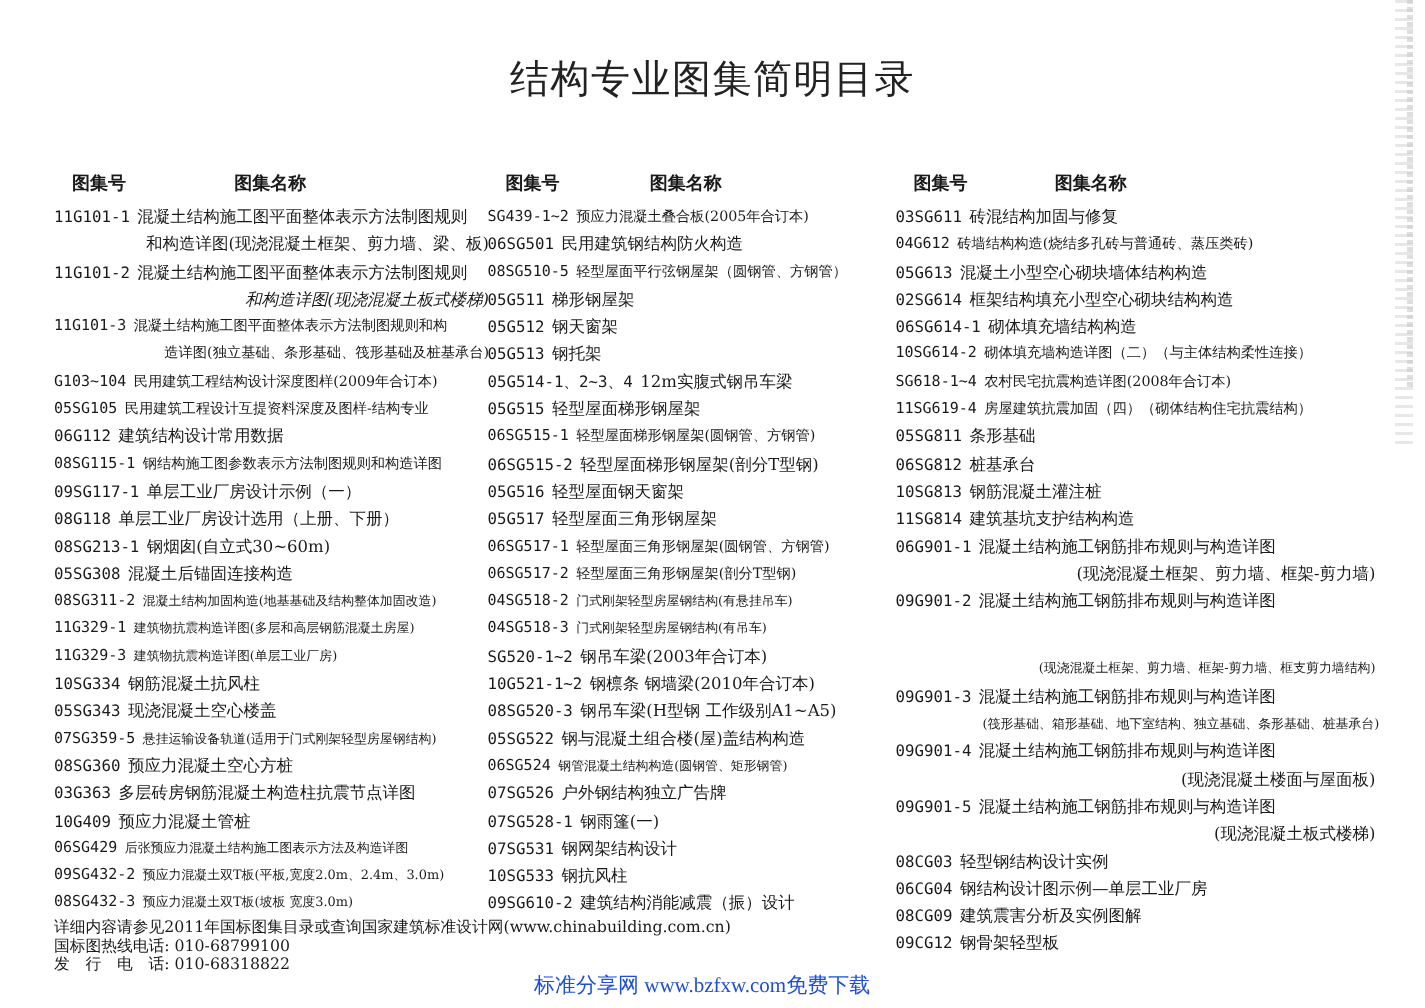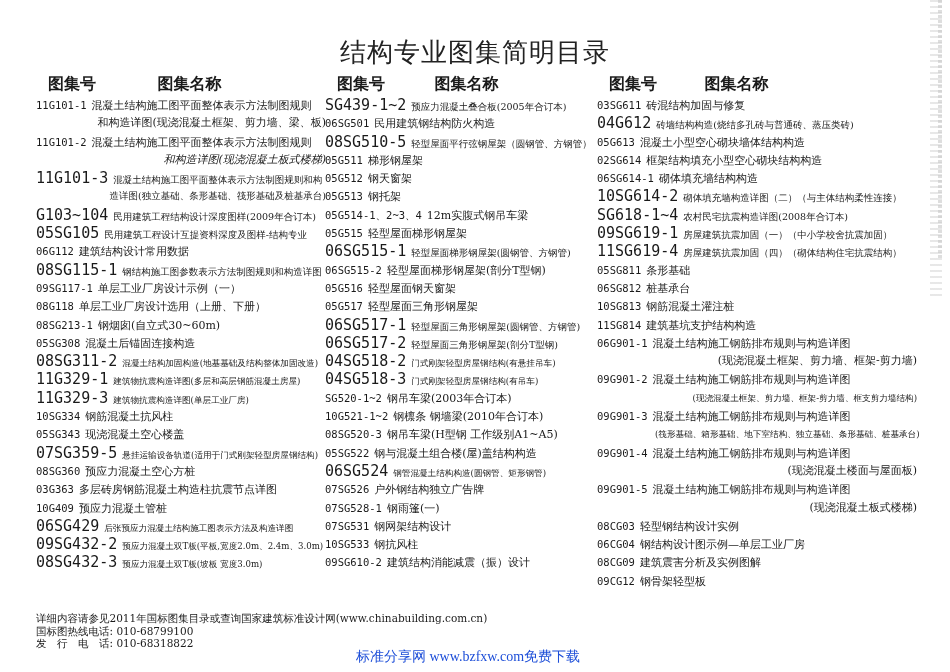--- a/index.html
+++ b/index.html
@@ -4,31 +4,31 @@
 <style>
   html, body { margin:0; padding:0; }
   body { width:950px; height:672px; background:#ffffff; position:relative; overflow:hidden;
          font-family:"DejaVu Serif","Liberation Serif",serif; color:#1a1a1a; }
   .title { position:absolute; left:0; width:950px; top:35px; text-align:center;
            font-family:"DejaVu Sans","Liberation Sans",sans-serif; font-size:26px; letter-spacing:1px; color:#222; }
   .col { position:absolute; top:74px; }
   .col1 { left:36px; width:290px; }
   .col2 { left:325px; width:285px; }
   .col3 { left:597px; width:320px; }
-  .hdr { height:22px; font-size:16px; font-weight:bold; white-space:nowrap; }
+  .hdr { height:22px; font-size:12px; font-weight:bold; white-space:nowrap;margin-top:40px; }
   .hdr .h1 { display:inline-block; }
   .col1 .hdr .h1 { margin-left:12px; width:104px; }
   .col2 .hdr .h1 { margin-left:12px; width:92px; }
   .col3 .hdr .h1 { margin-left:12px; width:90px; }
   .list { margin-top:0; }
   .row { height:18.3px; line-height:18.3px; font-size:11px; white-space:nowrap; overflow:visible; }
   .row.small { font-size:9.5px; }
   .row.xsmall { font-size:8.6px; }
   .row .code { font-family:"DejaVu Sans Mono","Liberation Mono",monospace; font-size:10.5px; margin-right:5px; }
-  .row.small .code, .row.xsmall .code { font-size:15px; }
+  .row.small .code, .row.xsmall .code { font-size:10px; }
   .row.cont { padding-left:54px;text-align:right; }
   .col1 .row { padding-left:0; }
   .footer { position:absolute; left:36px; top:612px; font-size:10.5px; line-height:12.5px; white-space:nowrap; }
   .footer .ln { display:block; }
   .watermark { position:absolute; left:356px; top:648px; font-family:"Liberation Serif","DejaVu Serif",serif;
                font-size:14px; color:#1d4ed8; white-space:nowrap; }
   .edge { position:absolute; left:930px; top:0; width:12px; height:300px;
           background:repeating-linear-gradient(to bottom, #d8d8d8 0 2px, transparent 2px 6px); opacity:0.6; }
   .edge2 { position:absolute; left:938px; top:0; width:4px; height:260px;
            background:repeating-linear-gradient(to bottom, #c8c8c8 0 3px, transparent 3px 5px); opacity:0.6; }
@@ -117,30 +117,29 @@
     <span>图集名称</span>
   </div>
   <div class="list">
       <div class="row"><span class="code">03SG611</span><span class="nm">砖混结构加固与修复</span></div>
       <div class="row small"><span class="code">04G612</span><span class="nm">砖墙结构构造(烧结多孔砖与普通砖、蒸压类砖)</span></div>
       <div class="row"><span class="code">05G613</span><span class="nm">混凝土小型空心砌块墙体结构构造</span></div>
       <div class="row"><span class="code">02SG614</span><span class="nm">框架结构填充小型空心砌块结构构造</span></div>
       <div class="row"><span class="code">06SG614-1</span><span class="nm">砌体填充墙结构构造</span></div>
       <div class="row small"><span class="code">10SG614-2</span><span class="nm">砌体填充墙构造详图（二）（与主体结构柔性连接）</span></div>
       <div class="row small"><span class="code">SG618-1~4</span><span class="nm">农村民宅抗震构造详图(2008年合订本)</span></div>
-      <div class="row small"><span class="code">09SG619-1</span><span class="nm">房屋建筑抗震加固（一）（中小学校舍抗震加固）</span></div>
       <div class="row small"><span class="code">11SG619-4</span><span class="nm">房屋建筑抗震加固（四）（砌体结构住宅抗震结构）</span></div>
       <div class="row"><span class="code">05SG811</span><span class="nm">条形基础</span></div>
       <div class="row"><span class="code">06SG812</span><span class="nm">桩基承台</span></div>
       <div class="row"><span class="code">10SG813</span><span class="nm">钢筋混凝土灌注桩</span></div>
       <div class="row"><span class="code">11SG814</span><span class="nm">建筑基坑支护结构构造</span></div>
       <div class="row"><span class="code">06G901-1</span><span class="nm">混凝土结构施工钢筋排布规则与构造详图</span></div>
       <div class="row cont" style="padding-left: 58px;"><span class="nm">(现浇混凝土框架、剪力墙、框架-剪力墙)</span></div>
       <div class="row"><span class="code">09G901-2</span><span class="nm">混凝土结构施工钢筋排布规则与构造详图</span></div>
-      <div class="row xsmall cont" style="padding-left: 58px;"><span class="nm">(现浇混凝土框架、剪力墙、框架-剪力墙、框支剪力墙结构)</span></div>
+      <div class="row xsmall cont" style="padding-left: 58px; margin-top: 27px;"><span class="nm">(现浇混凝土框架、剪力墙、框架-剪力墙、框支剪力墙结构)</span></div>
       <div class="row"><span class="code">09G901-3</span><span class="nm">混凝土结构施工钢筋排布规则与构造详图</span></div>
       <div class="row xsmall cont" style="padding-left: 58px;"><span class="nm">(筏形基础、箱形基础、地下室结构、独立基础、条形基础、桩基承台)</span></div>
       <div class="row"><span class="code">09G901-4</span><span class="nm">混凝土结构施工钢筋排布规则与构造详图</span></div>
       <div class="row cont" style="padding-left: 58px;"><span class="nm">(现浇混凝土楼面与屋面板)</span></div>
       <div class="row"><span class="code">09G901-5</span><span class="nm">混凝土结构施工钢筋排布规则与构造详图</span></div>
       <div class="row cont" style="padding-left: 58px;"><span class="nm">(现浇混凝土板式楼梯)</span></div>
       <div class="row"><span class="code">08CG03</span><span class="nm">轻型钢结构设计实例</span></div>
       <div class="row"><span class="code">06CG04</span><span class="nm">钢结构设计图示例—单层工业厂房</span></div>
       <div class="row"><span class="code">08CG09</span><span class="nm">建筑震害分析及实例图解</span></div>
       <div class="row"><span class="code">09CG12</span><span class="nm">钢骨架轻型板</span></div>

